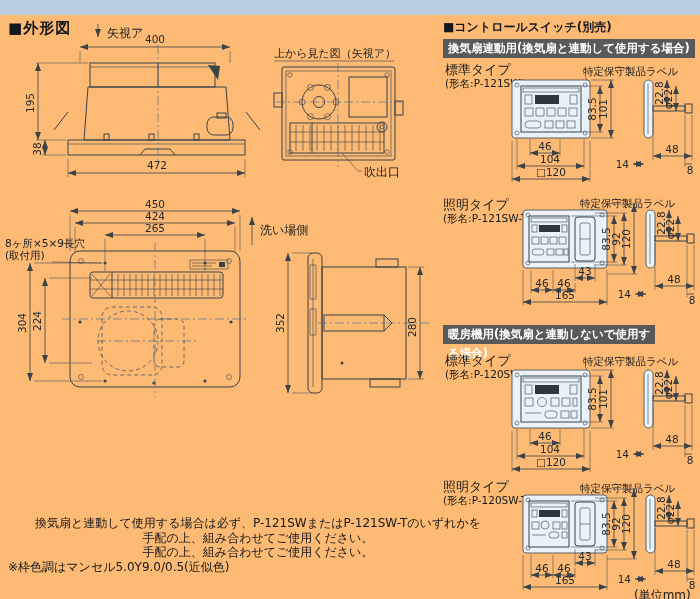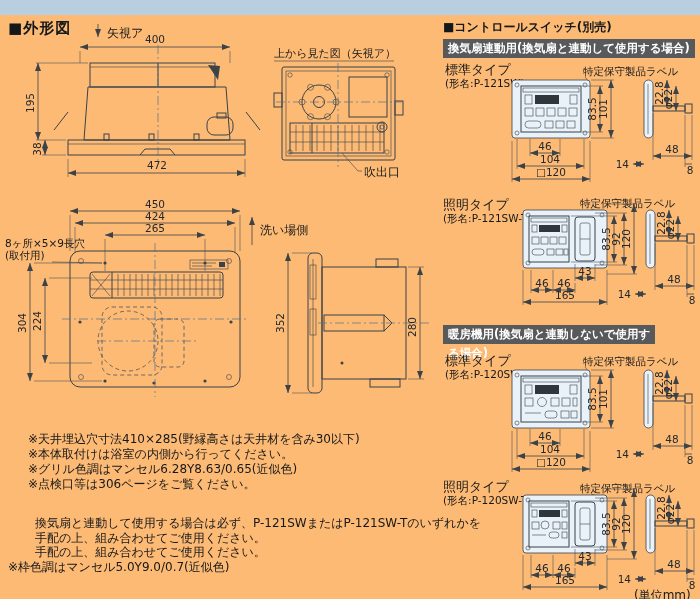--- a/index.html
+++ b/index.html
@@ -8,21 +8,21 @@
   .abs{position:absolute;}
   svg.draw{position:absolute;overflow:visible;}
   .hd{font-size:15px;font-weight:bold;letter-spacing:1px;}
   .hd2{font-size:12px;font-weight:bold;}
   .banner{background:#58595b;color:#fff;font-size:11.5px;font-weight:bold;
           line-height:19px;padding-left:5px;box-sizing:border-box;}
   .tlabel{font-size:13px;}
   .model{font-size:10.5px;}
   .note{font-size:12px;line-height:15px;white-space:nowrap;}
   .unote{font-size:12px;line-height:14.5px;white-space:nowrap;}
-  .ind{padding-left:27px;}
+  .ind{padding-left:27px;text-align:center;}
   .unit{font-size:12px;}
   
   .ln{stroke:#3b4248;stroke-width:1;fill:none;}
   .lnf{stroke:#3b4248;stroke-width:.8;fill:#e9f1f9;}
   .thin{stroke:#3b4248;stroke-width:.6;fill:none;}
   .ext{stroke:#4a545c;stroke-width:.6;fill:none;}
   .dim{stroke:#3b4248;stroke-width:.8;fill:none;}
   .cl{stroke:#50718a;stroke-width:.7;stroke-dasharray:9 3 2 3;fill:none;}
   .dash{stroke:#4a545c;stroke-width:.8;stroke-dasharray:4 3;fill:none;}
   .fillc{fill:#3b4248;stroke:none;}
@@ -263,32 +263,26 @@
       <text class="dt" x="282" y="122" text-anchor="middle" transform="rotate(-90 282 122)">352</text>
     </g>
     <g>
       <line class="ext" x1="406" y1="66" x2="422" y2="66"></line>
         <line class="ext" x1="406" y1="178" x2="422" y2="178"></line>
       <line class="dim" x1="418" y1="66" x2="418" y2="178" marker-start="url(#aS)" marker-end="url(#aE)"></line>
       <text class="dt" x="414" y="126" text-anchor="middle" transform="rotate(-90 414 126)">280</text>
     </g>
   </svg>
 
-  <div class="abs" style="left:28px;top:417px">
-    <div class="note">※天井埋込穴寸法410×285(野縁高さは天井材を含み30以下)</div>
-    <div class="note">※本体取付けは浴室の内側から行ってください。</div>
-    <div class="note">※グリル色調はマンセル6.28Y8.63/0.65(近似色)</div>
-    <div class="note">※点検口等は306ページをご覧ください。</div>
-  </div>
 
   <div class="abs" style="left:8px;top:501px">
     <div class="unote ind">換気扇と連動して使用する場合は必ず、P-121SWまたはP-121SW-Tのいずれかを</div>
     <div class="unote ind">手配の上、組み合わせてご使用ください。</div>
     <div class="unote ind">手配の上、組み合わせてご使用ください。</div>
-    <div class="unote">※枠色調はマンセル5.0Y9.0/0.7(近似色)</div>
+    <div class="unote">※枠色調はマンセル5.0Y9.0/0.5(近似色)</div>
   </div>
 
   <div class="abs banner" style="left:443px;top:24px;width:252px;height:19px">換気扇連動用(換気扇と連動して使用する場合)</div>
   <div class="abs hd2" style="left:443px;top:4px">■コントロールスイッチ(別売)</div>
 
   <div class="abs tlabel" style="left:445px;top:46px">標準タイプ</div>
   <div class="abs model" style="left:445px;top:62px">(形名:P-121SW)</div>
   <svg class="draw" style="left:443px;top:44px" width="257" height="134" viewBox="0 0 257 134">
     <text class="jt" x="140" y="16">特定保守製品ラベル</text>
     <line class="thin" x1="142" y1="18" x2="146" y2="23"></line>

